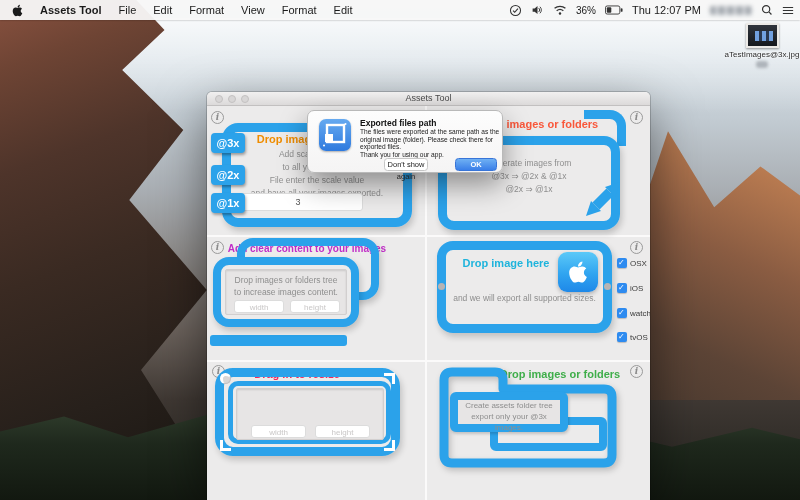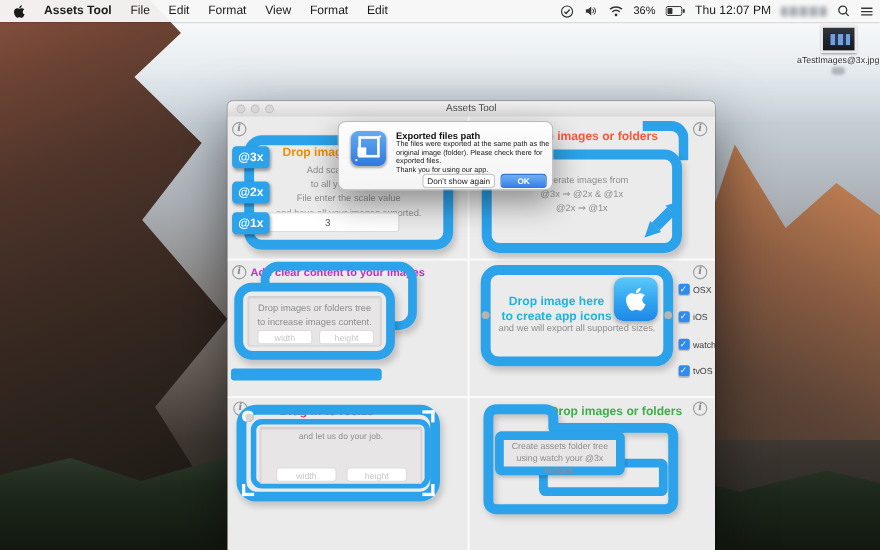--- a/index.html
+++ b/index.html
@@ -91,21 +91,21 @@
   
   #popover{position:absolute;left:307px;top:110px;width:196px;height:63px;border-radius:7px;
     background:linear-gradient(180deg,#fdfdfd,#f5f4f4);border:1px solid #b9b9b9;
     box-shadow:0 12px 28px rgba(0,0,0,.4);z-index:60;}
   #popover .appicon{position:absolute;left:11px;top:8px;width:32px;height:32px;border-radius:7px;
     background:linear-gradient(180deg,#66aaf0,#2e7ade);box-shadow:0 1px 2px rgba(0,0,0,.3);}
   #popover .ptitle{position:absolute;left:52px;top:7px;font-size:8.5px;font-weight:bold;color:#111;}
   #popover .pbody{position:absolute;left:52px;top:17px;width:140px;font-size:6.6px;line-height:7.6px;color:#222;}
   .btn{position:absolute;top:47px;height:13px;border-radius:3.5px;font-size:7.5px;line-height:12px;
     text-align:center;cursor:default;}
-  .btn-plain{left:76px;width:66px;background:#fff;border:1px solid #c6c6c6;color:#222;}
+  .btn-plain{left:76px;width:44px;background:#fff;border:1px solid #c6c6c6;color:#222;}
   .btn-ok{left:147px;width:42px;background:linear-gradient(180deg,#6fb0f3,#3a7fe8);
     border:1px solid #3875d8;color:#fff;font-weight:bold;}
 </style>
 </head>
 <body>
 
 <div id="screen">
 
   <div id="wallpaper">
     <div class="wp-clouds"></div>
@@ -242,23 +242,22 @@
           </div>
           <input class="pInput" style="left: 8px; top: 30px; width: 50px; height: 13px;" placeholder="width">
           <input class="pInput" style="left: 64px; top: 30px; width: 50px; height: 13px;" placeholder="height">
         </div>
         <div style="position:absolute;left:3px;top:99px;width:137px;height:11px;background:#2BA2EA;border-radius:3px;z-index:1"></div>
       </div>
 
       <div class="cell" style="left:219px;top:130px;width:224px;height:125px">
         <span class="infoIcon" style="left:204px;top:5px"></span>
         <div class="tray" style="left:11px;top:5px;width:175px;height:92px">
-          <div class="cellTitle t-appicons" style="left:0;top:17px;width:120px;line-height:14px">
+          <div class="cellTitle t-appicons" style="left:0;top:6px;width:120px;line-height:14px">
             <div>Drop image here</div>
-            <div>to create app icons</div>
           </div>
           <div class="appleBtn" style="left:112px;top:2px;width:40px;height:40px">
             <svg width="20" height="24" viewBox="0 0 384 512" fill="#fff">
                 <path d="M318.7 268.7c-.2-36.7 16.4-64.4 50-84.8-18.8-26.9-47.2-41.7-84.7-44.6-35.5-2.8-74.3 20.7-88.5 20.7-15 0-49.4-19.7-76.4-19.7C63.3 141.2 4 184.8 4 273.5q0 39.3 14.4 81.2c12.8 36.7 59 126.7 107.2 125.2 25.2-.6 43-17.9 75.8-17.9 31.8 0 48.3 17.9 76.4 17.9 48.6-.7 90.4-82.5 102.6-119.3-65.2-30.7-61.7-90-61.7-91.9zm-56.6-164.2c27.3-32.4 24.8-61.9 24-72.5-24.1 1.4-52 16.4-67.9 34.9-17.5 19.8-27.8 44.3-25.6 71.9 26.1 2 49.9-11.4 69.5-34.3z"></path>
               </svg>
           </div>
           <div class="lines" style="left:0;top:42px;width:157px">
             <div>and we will export all supported sizes.</div>
           </div>
         </div>
@@ -286,38 +285,37 @@
         <span class="infoIcon" style="left:5px;top:4px"></span>
         <div class="cellTitle t-resize" style="left:5px;top:7px;width:170px">Drag in to resize</div>
         <div class="tray" style="left:8px;top:7px;width:185px;height:88px;border-radius:18px"></div>
         <span class="chev tl" style="left:13px;top:12px"></span>
         <span class="chev tr" style="left:177px;top:12px"></span>
         <span class="chev bl" style="left:13px;top:79px"></span>
         <span class="chev br" style="left:177px;top:79px"></span>
         <div class="tray" style="left:21px;top:20px;width:163px;height:63px;border-width:5px;border-radius:10px;box-shadow:none;z-index:2"></div>
         <div class="grayPanel" style="left:29px;top:27px;width:148px;height:52px;z-index:3">
           <div class="lines" style="left:0;top:2px;width:146px;font-size:7.8px;line-height:11.5px">
-            <div>and let us do your job.</div>
           </div>
           <input class="pInput" style="left: 14px; top: 36px; width: 55px; height: 13px;" placeholder="width">
           <input class="pInput" style="left: 78px; top: 36px; width: 55px; height: 13px;" placeholder="height">
         </div>
       </div>
 
       <div class="cell" style="left:219px;top:255px;width:224px;height:139px">
         <span class="infoIcon" style="left:204px;top:4px"></span>
         <div class="cellTitle t-folders" style="left:44px;top:7px;width:180px">Drop images or folders</div>
         <svg style="position:absolute;left:9px;top:4px;filter:drop-shadow(2px 3px 3px rgba(0,0,0,.2))" width="186" height="105" viewBox="0 0 186 105">
           <path d="M9 90 L9 15 Q9 7 17 7 L60 7 Q68 7 68 15 L68 24 L169 24 Q177 24 177 32 L177 90 Q177 98 169 98 L17 98 Q9 98 9 90 Z" fill="none" stroke="#2BA2EA" stroke-width="9" stroke-linejoin="round"></path>
         </svg>
         <div class="tray" style="left:64px;top:56px;width:117px;height:34px;border-width:8px;border-radius:6px;background:#ecebeb;z-index:2;box-shadow:none"></div>
         <div class="tray" style="left:24px;top:31px;width:118px;height:40px;border-width:8px;border-radius:6px;background:#e7e5e5;z-index:3;box-shadow:1px 2px 3px rgba(0,0,0,.18)">
           <div class="lines" style="left:0;top:0px;width:102px;font-size:8px;line-height:11px">
             <div>Create assets folder tree</div>
-            <div>using watch your @3x images.</div>
+            <div>export only your @3x images.</div>
           </div>
         </div>
       </div>
     </div>
   </div>
 
   <div id="popover">
     <div class="appicon">
       <svg width="32" height="32" viewBox="0 0 32 32">
         <rect x="8" y="6" width="17" height="17" fill="none" stroke="#fff" stroke-width="2.4"></rect>

